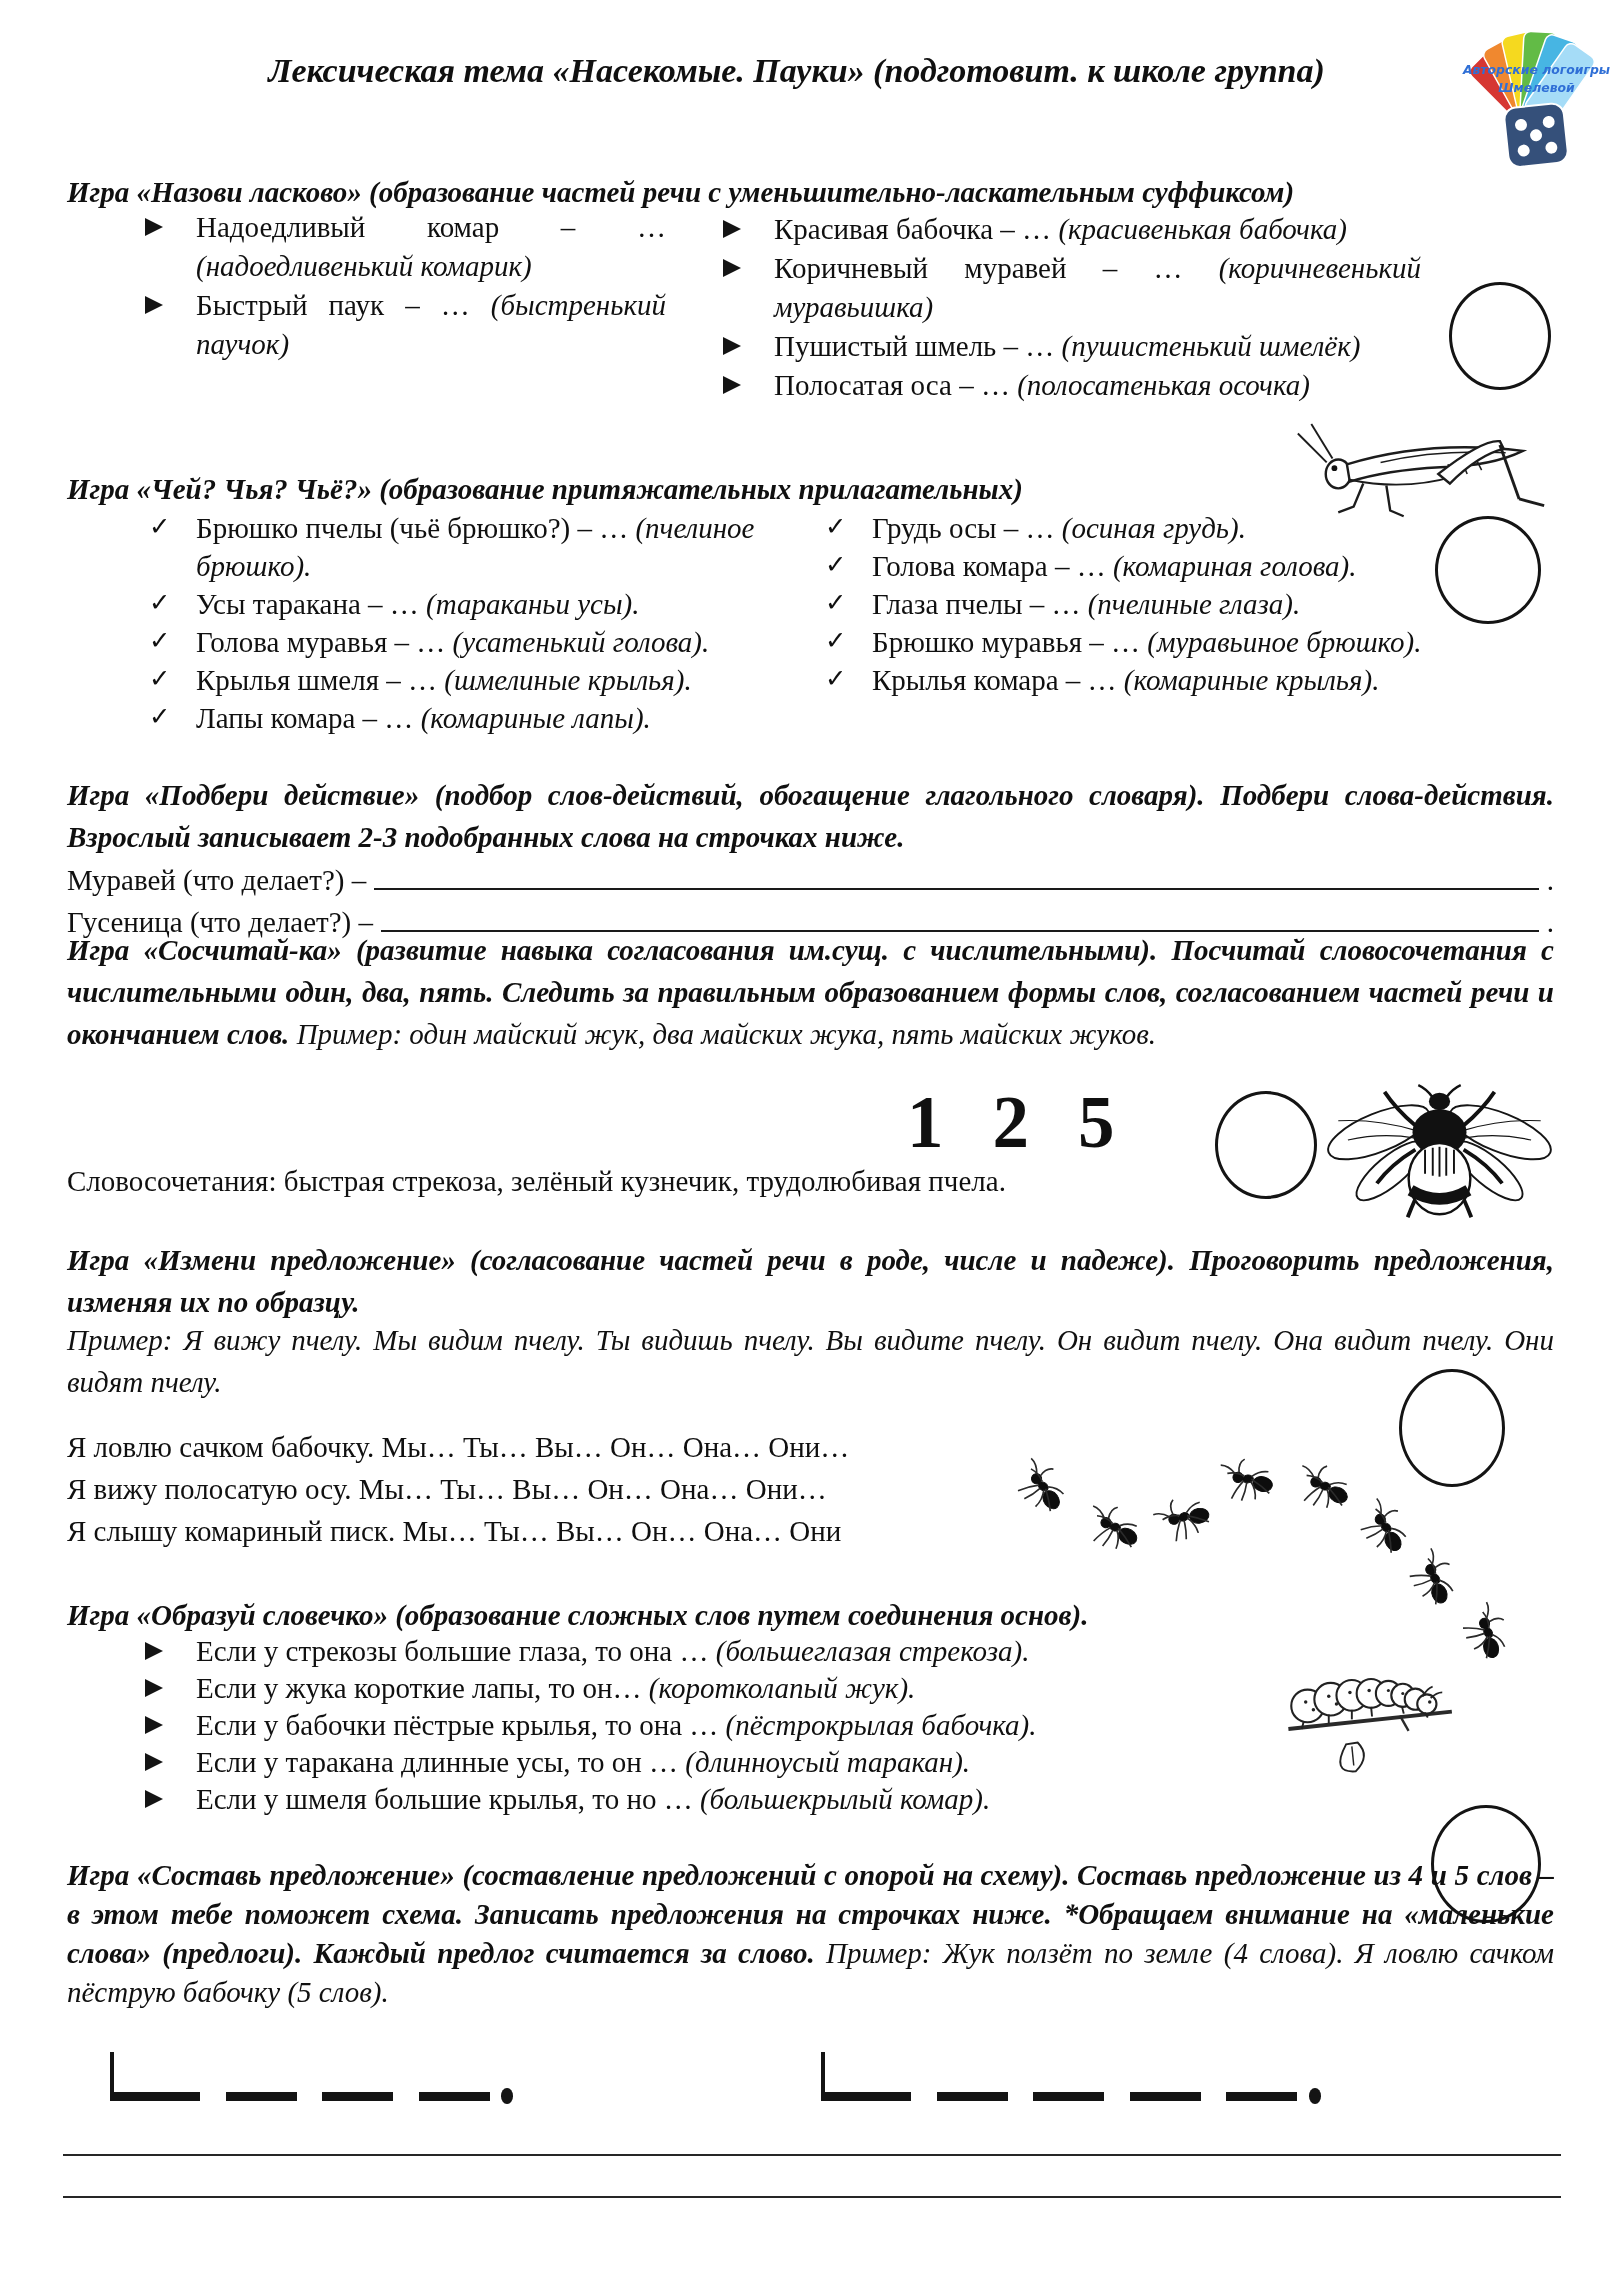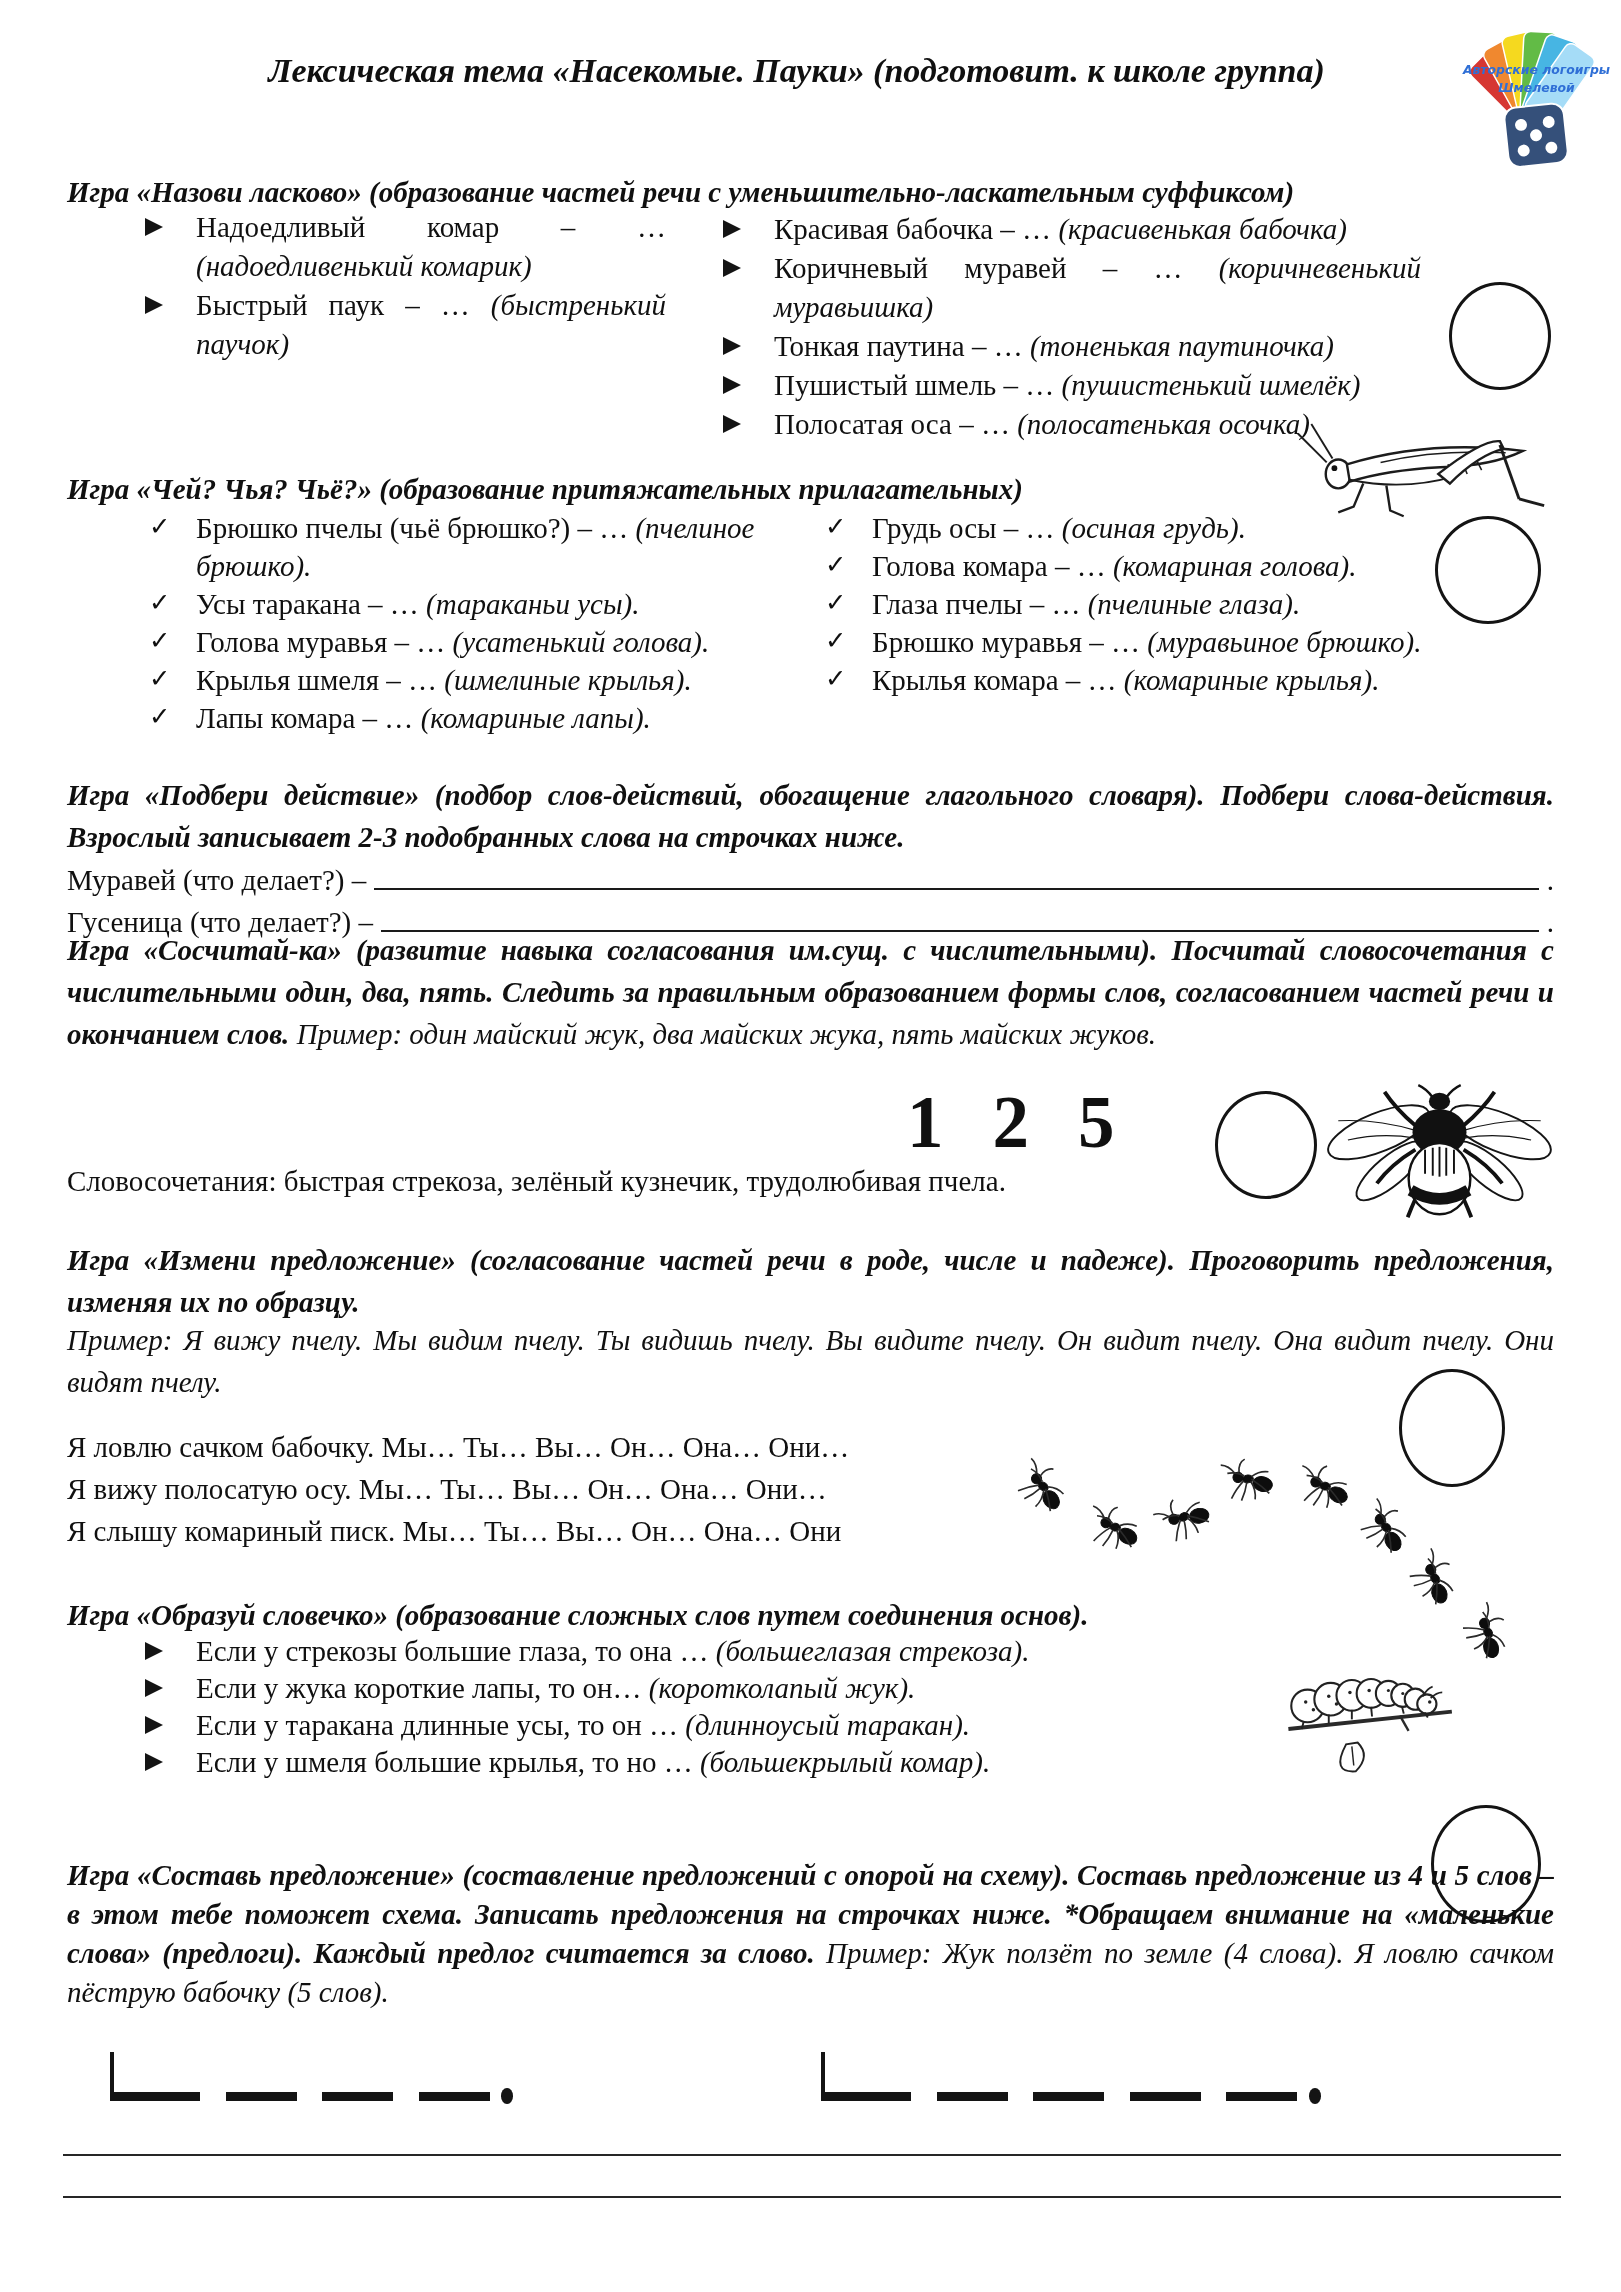--- a/index.html
+++ b/index.html
@@ -84,25 +84,20 @@
     <span>Красивая бабочка – …</span>
     <span class="a">(красивенькая бабочка)</span>
   </div>
   <div class="item">
     <span class="mk"></span>
     <span>Коричневый муравей – …</span>
     <span class="a">(коричневенький муравьишка)</span>
   </div>
   <div class="item">
     <span class="mk"></span>
-    <span>Тонкая паутина – …</span>
-    <span class="a">(тоненькая паутиночка)</span>
-  </div>
-  <div class="item">
-    <span class="mk"></span>
     <span>Пушистый шмель – …</span>
     <span class="a">(пушистенький шмелёк)</span>
   </div>
   <div class="item">
     <span class="mk"></span>
     <span>Полосатая оса – …</span>
     <span class="a">(полосатенькая осочка)</span>
   </div>
 </div>
 
@@ -294,20 +289,25 @@
 <div class="col" style="left:196px;top:1633px;width:1196px;line-height:37px">
   <div class="item">
     <span class="mk" style="top:8.8px"></span>
     <span>Если у стрекозы большие глаза, то она …</span>
     <span class="a">(большеглазая стрекоза).</span>
   </div>
   <div class="item">
     <span class="mk" style="top:8.8px"></span>
     <span>Если у жука короткие лапы, то он…</span>
     <span class="a">(коротколапый жук).</span>
+  </div>
+  <div class="item">
+    <span class="mk" style="top:8.8px"></span>
+    <span>Если у бабочки пёстрые крылья, то она …</span>
+    <span class="a">(пёстрокрылая бабочка).</span>
   </div>
   <div class="item">
     <span class="mk" style="top:8.8px"></span>
     <span>Если у таракана длинные усы, то он …</span>
     <span class="a">(длинноусый таракан).</span>
   </div>
   <div class="item">
     <span class="mk" style="top:8.8px"></span>
     <span>Если у шмеля большие крылья, то но …</span>
     <span class="a">(большекрылый комар).</span>

